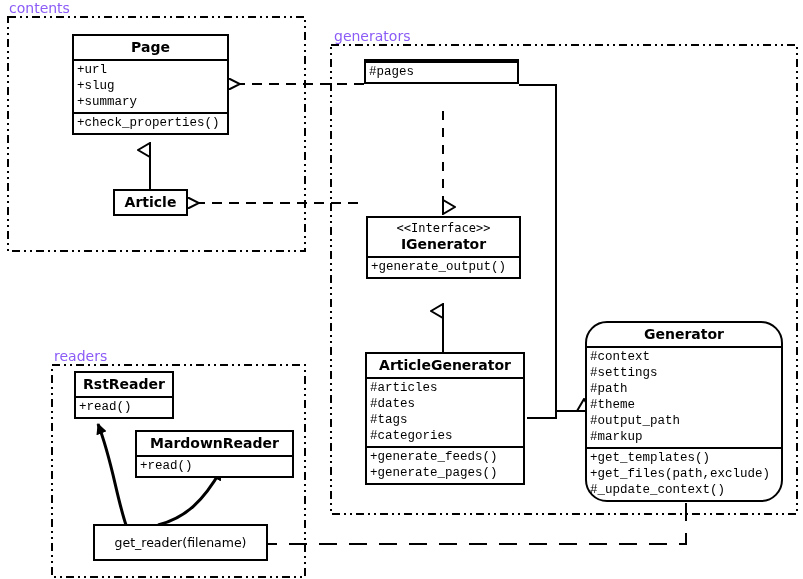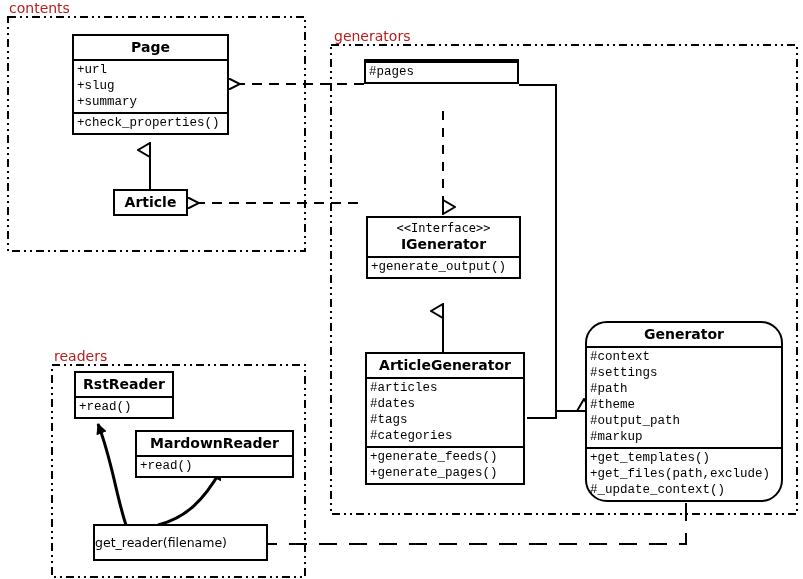--- a/index.html
+++ b/index.html
@@ -65,39 +65,40 @@
     white-space: nowrap;
   }
   .plain-box {
     position: absolute;
     box-sizing: border-box;
     border: 2px solid #000;
     background: #ffffff;
     z-index: 5;
     display: flex;
     align-items: center;
+    justify-content: center;
   }
   .plain-box-label {
     font-family: "DejaVu Sans", sans-serif;
     font-size: 12.5px;
     color: #000;
     white-space: nowrap;
   }
   
   .package {
     position: absolute;
     box-sizing: border-box;
     background: transparent;
     z-index: 1;
   }
   .pkg-label {
     position: absolute;
     font-family: "DejaVu Sans", sans-serif;
     font-size: 14px;
-    color: #b91c1c;
+    color: #8b5cf6;
     background: #ffffff;
     padding: 0 3px;
     white-space: nowrap;
     z-index: 3;
   }
 </style>
 </head>
 <body>
 
 <div id="canvas">

